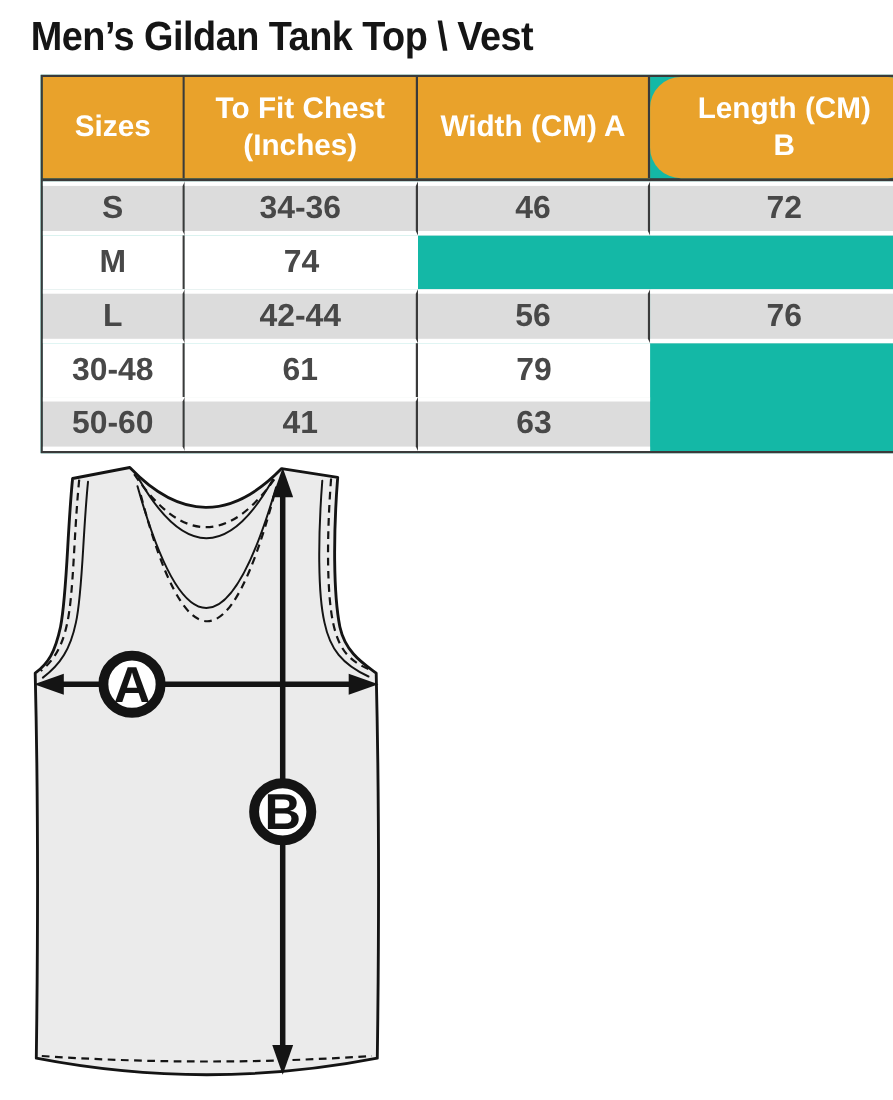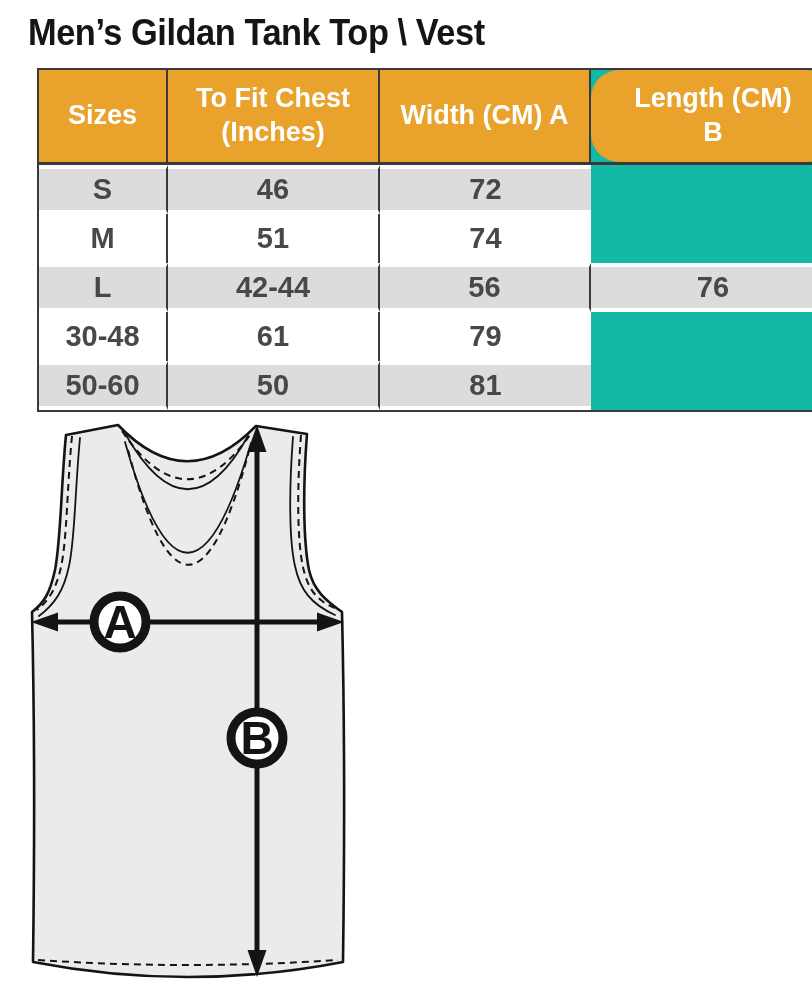--- a/index.html
+++ b/index.html
@@ -63,47 +63,47 @@
       <div class="th">Sizes</div>
       <div class="th">To Fit Chest
 (Inches)</div>
       <div class="th">Width (CM) A</div>
       <div class="th">Length  (CM)
 B</div>
     </div>
     <div class="tbody" id="tbody">
     <div class="trow alt">
       <div class="td">S</div>
+      <div class="td">34-36</div>
       <div class="td">46</div>
       <div class="td">72</div>
     </div>
 
     <div class="trow">
       <div class="td">M</div>
-      <div class="td">51</div>
       <div class="td">74</div>
     </div>
 
     <div class="trow alt">
       <div class="td">L</div>
       <div class="td">42-44</div>
       <div class="td">56</div>
       <div class="td">76</div>
     </div>
 
     <div class="trow">
       <div class="td">30-48</div>
       <div class="td">61</div>
       <div class="td">79</div>
     </div>
 
     <div class="trow alt">
       <div class="td">50-60</div>
-      <div class="td">50</div>
-      <div class="td">81</div>
+      <div class="td">41</div>
+      <div class="td">63</div>
     </div>
   </div>
   </div>
 
   <svg class="diagram" width="420" height="585" viewBox="0 0 420 585" xmlns="http://www.w3.org/2000/svg">
 
     <path class="tank-fill" d="
       M 66 20
       L 118 10
       Q 187 82 256 11

